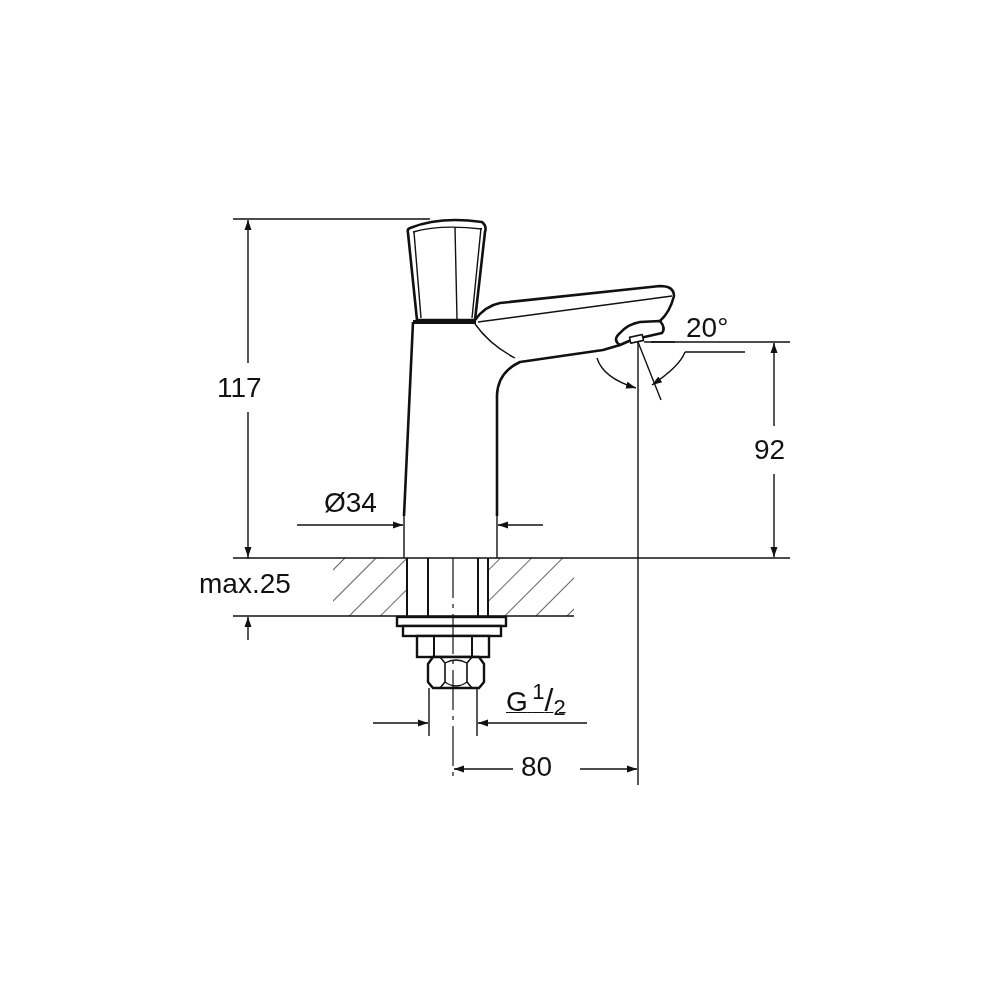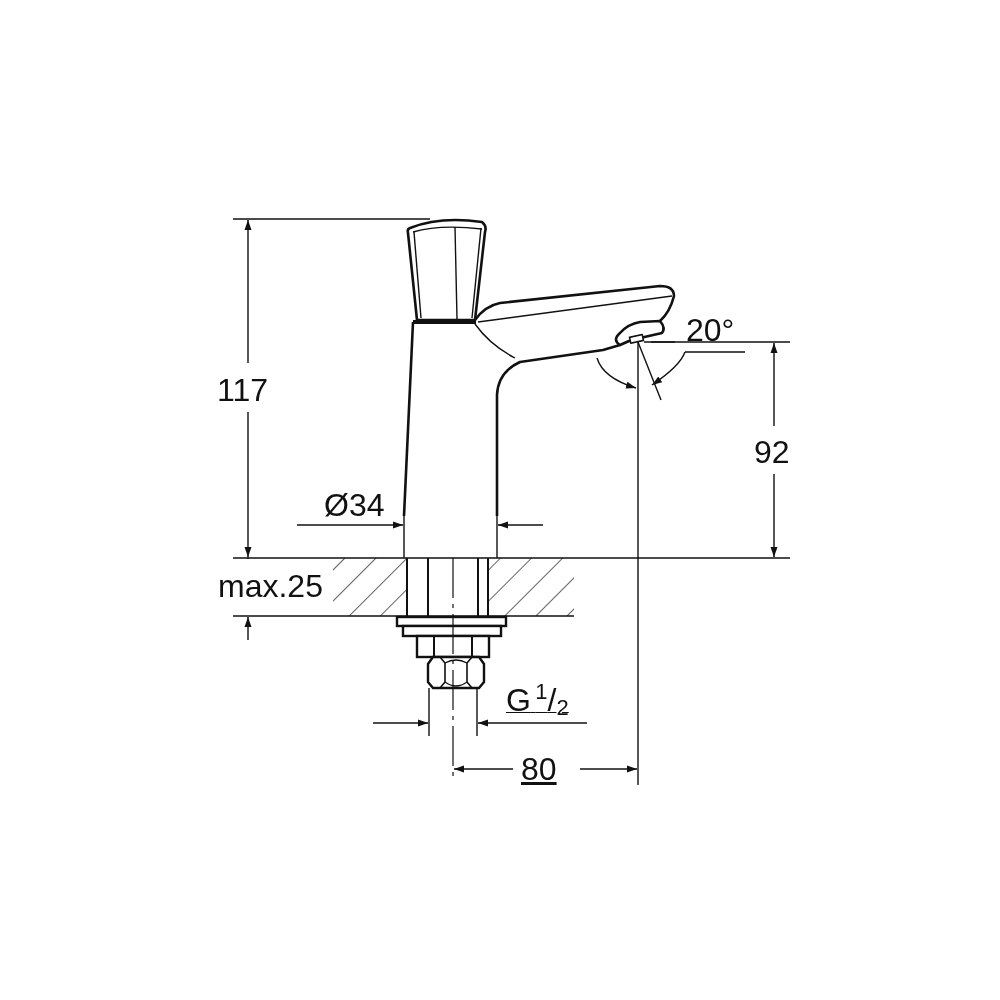--- a/index.html
+++ b/index.html
@@ -6,21 +6,21 @@
     body { width: 1000px; height: 1000px; overflow: hidden; }
     .canvas { position: relative; width: 1000px; height: 1000px; }
     svg { position: absolute; left: 0; top: 0; }
     .label {
       position: absolute;
       font-family: "Liberation Sans", sans-serif;
       color: #111111;
       line-height: 1;
       white-space: nowrap;
     }
-    .big { font-size: 32px; }
+    .big { font-size: 28px; }
     .frac-num { font-size: 22px; position: relative; top: -12px; }
     .frac-den { font-size: 22px; position: relative; top: 4px; }
     .frac-slash { font-size: 32px; }
   </style>
 </head>
 <body>
 
 <div class="canvas">
   <svg width="1000" height="1000" viewBox="0 0 1000 1000">
     <defs>
@@ -129,20 +129,20 @@
       <line x1="651" y1="342" x2="675" y2="342"></line>
       <line x1="685" y1="352" x2="745" y2="352"></line>
       <path d="M597,358 Q603,378 636,388" marker-end="url(#arr)"></path>
       <path d="M685,352 Q680,366 652,385" marker-end="url(#arr)"></path>
     </g>
   </svg>
 
   <div class="label big" style="left:217px; top:374px;">117</div>
   <div class="label big" style="left:754px; top:436px;">92</div>
   <div class="label big" style="left:300px; top:489px;margin-left:24px;">Ø34</div>
-  <div class="label big" style="left:199px; top:570px;margin-left:19px;">max.25</div>
-  <div class="label big" style="left:521px; top:753px;text-decoration:underline;">80</div>
+  <div class="label big" style="left:199px; top:570px;">max.25</div>
+  <div class="label big" style="left:521px; top:753px;">80</div>
   <div class="label big" style="left:686px; top:314px;">20°</div>
   <div class="label" style="left:506px; top:684px;text-decoration:underline;">
     <span class="big">G</span>
     <span class="frac-num">1</span><span class="frac-slash">/</span><span class="frac-den">2</span>
   </div>
 </div>
 
 </body></html>

